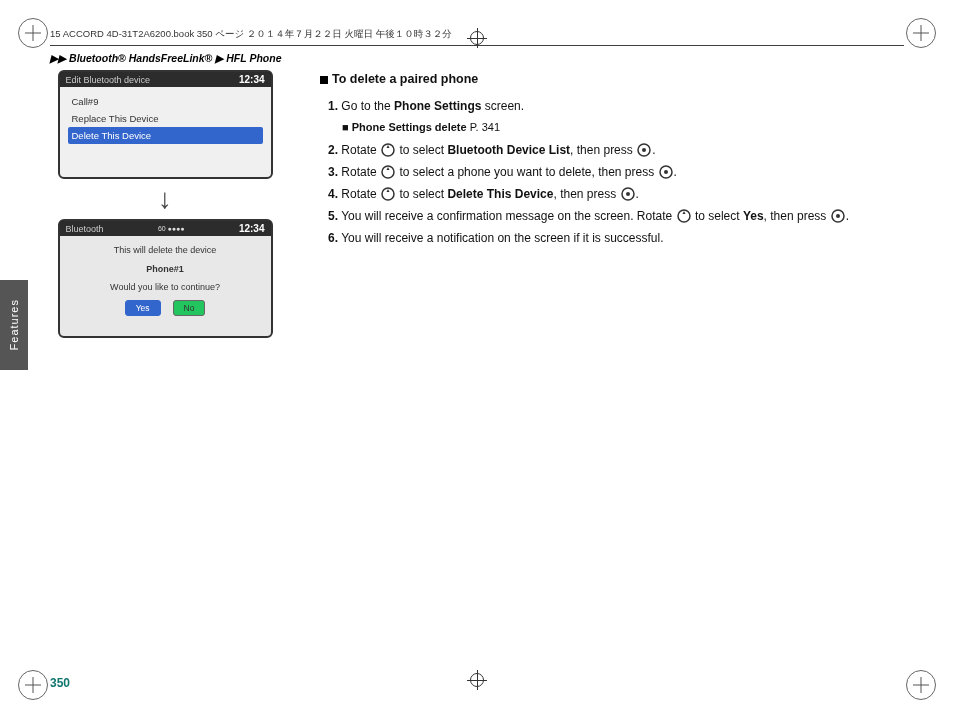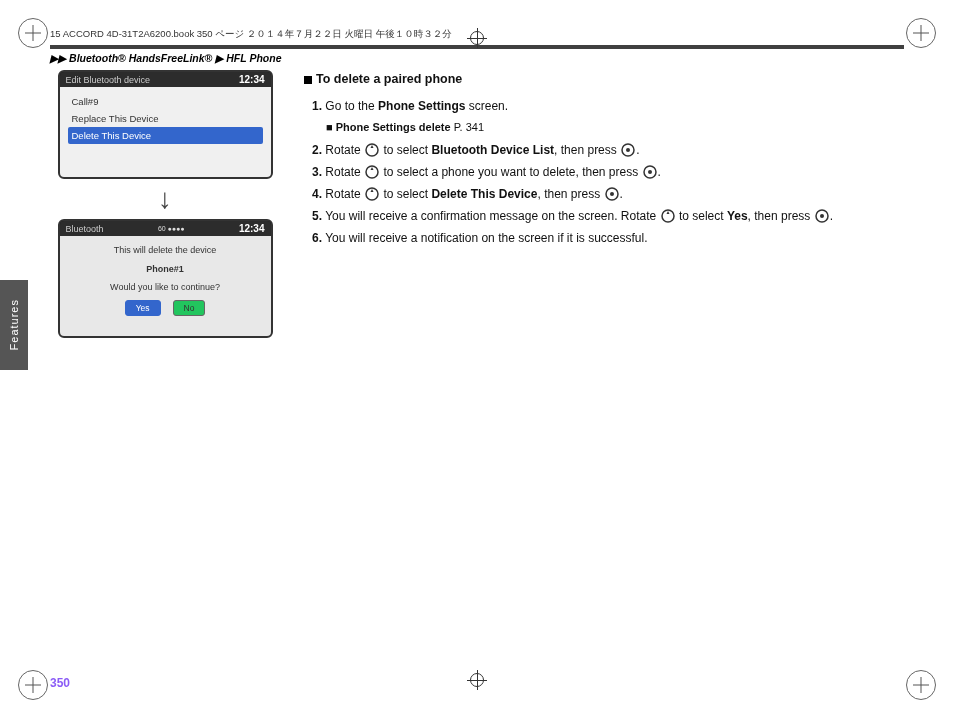--- a/index.html
+++ b/index.html
@@ -18,21 +18,21 @@
     
     .top-bar {
       position: absolute;
       top: 28px;
       left: 50px;
       right: 50px;
       display: flex;
       align-items: center;
       font-size: 10px;
       color: #333;
-      border-bottom: 4px solid #404040;
+      border-bottom: 1px solid #404040;
       padding-bottom: 4px;
     }
 
     .top-bar-left {
       flex: 1;
       font-size: 9.5px;
     }
 
     
     .breadcrumb {
@@ -67,21 +67,21 @@
     }
 
     
     .main-content {
       position: absolute;
       top: 70px;
       left: 50px;
       right: 50px;
       bottom: 50px;
       display: flex;
-      gap: 24px;
+      gap: 40px;
     }
 
     
     .screens-area {
       width: 230px;
       flex-shrink: 0;
       display: flex;
       flex-direction: column;
       align-items: center;
       gap: 0;
@@ -235,21 +235,21 @@
       top: -1px;
     }
 
     
     .page-number {
       position: absolute;
       bottom: 28px;
       left: 50px;
       font-size: 12px;
       font-weight: bold;
-      color: #8b5cf6;
+      color: #0f766e;
     }
 
     
     .bottom-cross {
       position: absolute;
       bottom: 28px;
       left: 50%;
       transform: translateX(-50%);
     }
 

